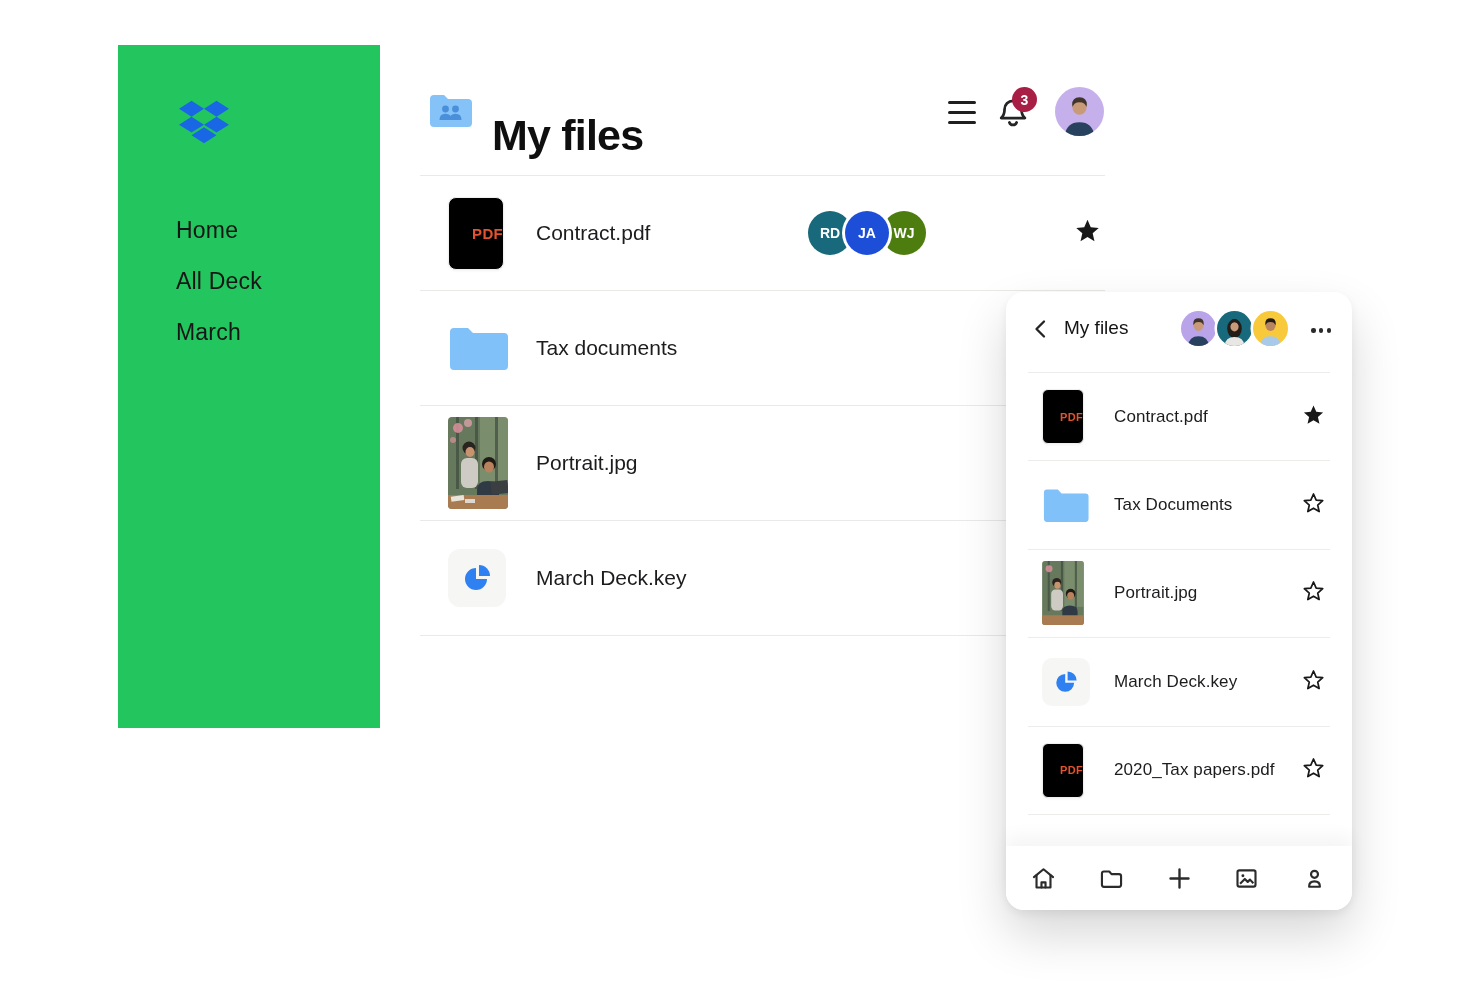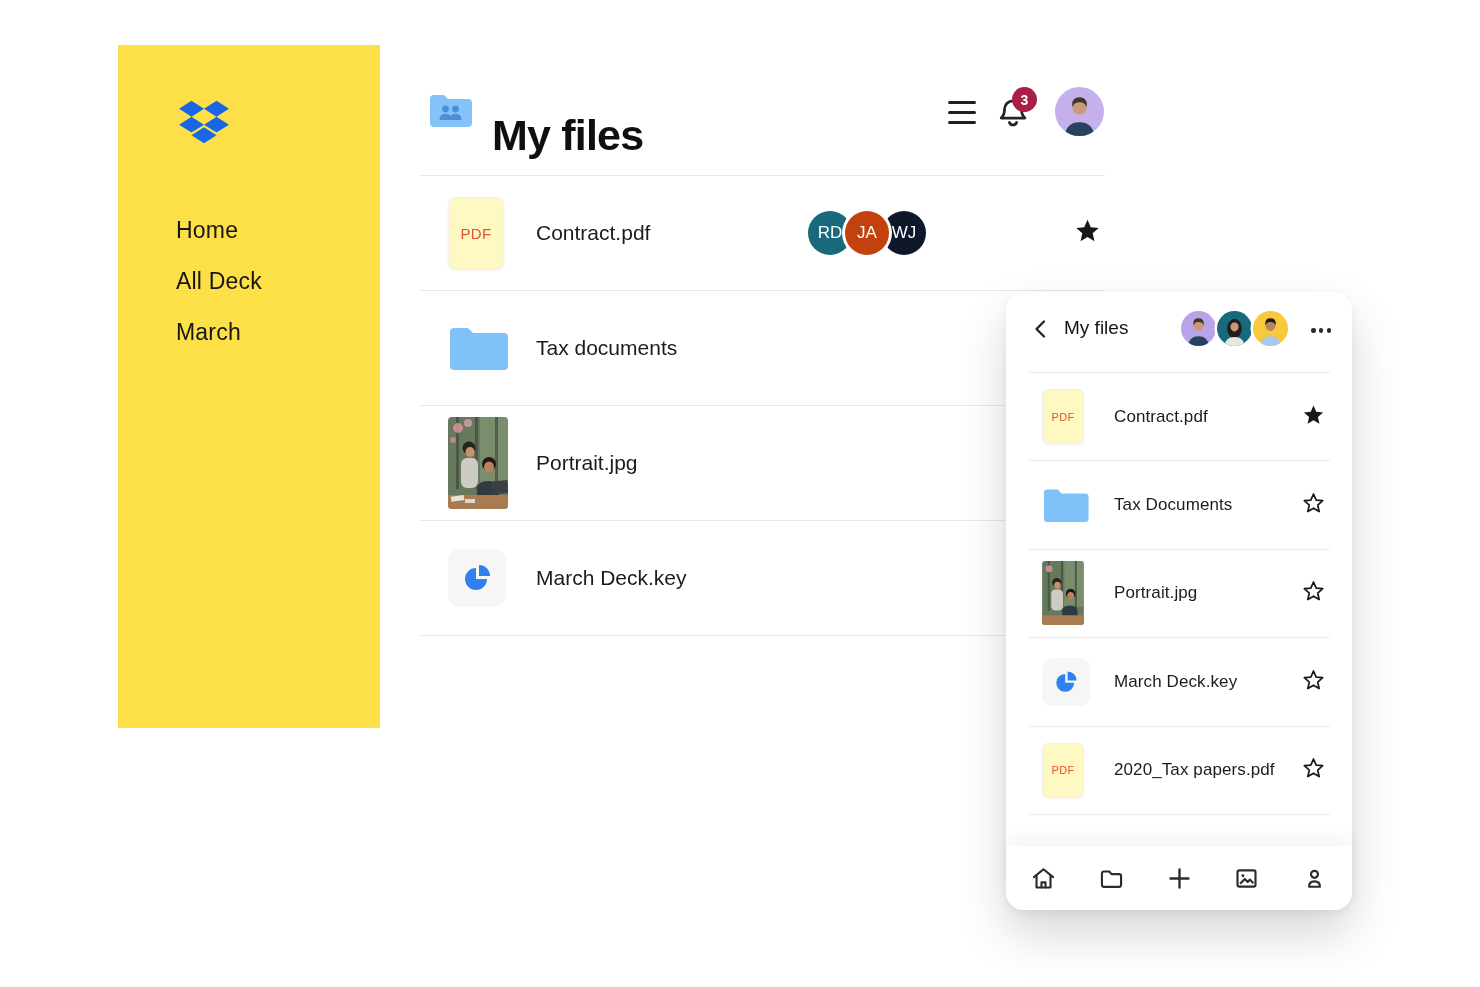--- a/index.html
+++ b/index.html
@@ -1,20 +1,20 @@
 <!DOCTYPE html>
 <html><head>
 <meta charset="utf-8">
 <style>
   html,body{margin:0;padding:0;background:#fff;}
   .canvas{position:relative;width:1480px;height:987px;background:#ffffff;overflow:hidden;
           font-family:"Liberation Sans", sans-serif;color:#1b1b1d;}
 
   
-  .sidebar{position:absolute;left:118px;top:45px;width:262px;height:683px;background:#fde047;}
+  .sidebar{position:absolute;left:118px;top:45px;width:262px;height:683px;background:#22c55e;}
   .logo{position:absolute;left:58px;top:52px;}
   .nav{position:absolute;left:58px;top:172px;}
   .nav-item{font-size:23px;color:#161616;margin-bottom:24px;cursor:pointer;letter-spacing:.2px;}
 
   
   .main-hdr-icon{position:absolute;left:428px;top:91px;}
   .main-title{position:absolute;left:492px;top:82px;font-size:43px;font-weight:800;
               color:#0f0f10;letter-spacing:-.8px;}
   .hamburger{position:absolute;left:948px;top:101px;width:28px;cursor:pointer;}
   .hamburger .bar{height:3.4px;background:#1f1f1f;border-radius:2px;margin-bottom:6.6px;}
@@ -26,35 +26,35 @@
   .avatar-lg{position:absolute;left:1055px;top:87px;width:49px;height:49px;border-radius:50%;
              overflow:hidden;cursor:pointer;}
   .avatar-lg svg,.av-sm svg{display:block;width:100%;height:100%;}
 
   
   .rows{position:absolute;left:420px;top:175px;width:685px;border-top:1px solid #e9e9e7;}
   .row{height:114px;border-bottom:1px solid #e9e9e7;display:flex;align-items:center;
        padding-left:28px;position:relative;cursor:pointer;}
   .row-icon{width:88px;flex:0 0 88px;display:flex;align-items:center;}
   .row-name{font-size:21px;color:#1c1c1e;}
-  .pdf-badge{width:54px;height:71px;background:#fef9c3;border:1px solid #f0f0ee;border-radius:8px;
-             box-shadow:0 1px 3px rgba(0,0,0,.05);display:flex;align-items:center;justify-content:center;
-             font-weight:400;color:#e4532f;font-size:15px;letter-spacing:.3px;}
+  .pdf-badge{width:54px;height:71px;background:#000000;border:1px solid #f0f0ee;border-radius:8px;
+             box-shadow:0 1px 3px rgba(0,0,0,.05);display:flex;align-items:center;justify-content:flex-end;
+             font-weight:700;color:#e4532f;font-size:15px;letter-spacing:.3px;}
   .key-badge{width:58px;height:58px;background:#f6f6f4;border-radius:12px;
              display:flex;align-items:center;justify-content:center;}
   .thumb{width:60px;height:92px;border-radius:4px;overflow:hidden;}
   .thumb svg{display:block;}
   .share-group{position:absolute;left:388px;top:50%;transform:translateY(-50%);display:flex;}
-  .ini{position:relative;width:44px;height:44px;border-radius:50%;color:#fff;font-size:17px;
-       font-weight:400;display:flex;align-items:center;justify-content:center;
+  .ini{position:relative;width:44px;height:44px;border-radius:50%;color:#fff;font-size:14px;
+       font-weight:700;display:flex;align-items:center;justify-content:center;
        box-shadow:0 0 0 3px #fff;}
   .ini+.ini{margin-left:-7px;}
   .ini:nth-child(1){z-index:1;background:#17697b;}
-  .ini:nth-child(2){z-index:3;background:#c2410c;}
-  .ini:nth-child(3){z-index:2;background:#0f172a;}
+  .ini:nth-child(2){z-index:3;background:#1d4ed8;}
+  .ini:nth-child(3){z-index:2;background:#4d7c0f;}
   .star-abs{position:absolute;right:4px;top:50%;transform:translateY(-50%);cursor:pointer;}
 
   
   .card{position:absolute;left:1006px;top:292px;width:346px;height:618px;background:#fff;
         border-radius:18px;z-index:10;
         box-shadow:0 24px 50px rgba(0,0,0,.16),0 4px 10px rgba(0,0,0,.06);}
   .card-back{position:absolute;left:27px;top:27px;cursor:pointer;}
   .card-title{position:absolute;left:58px;top:25px;font-size:19px;font-weight:500;color:#141416;}
   .card-avs{position:absolute;right:64px;top:19px;display:flex;}
   .av-sm{width:35px;height:35px;border-radius:50%;overflow:hidden;box-shadow:0 0 0 2.5px #fff;}

